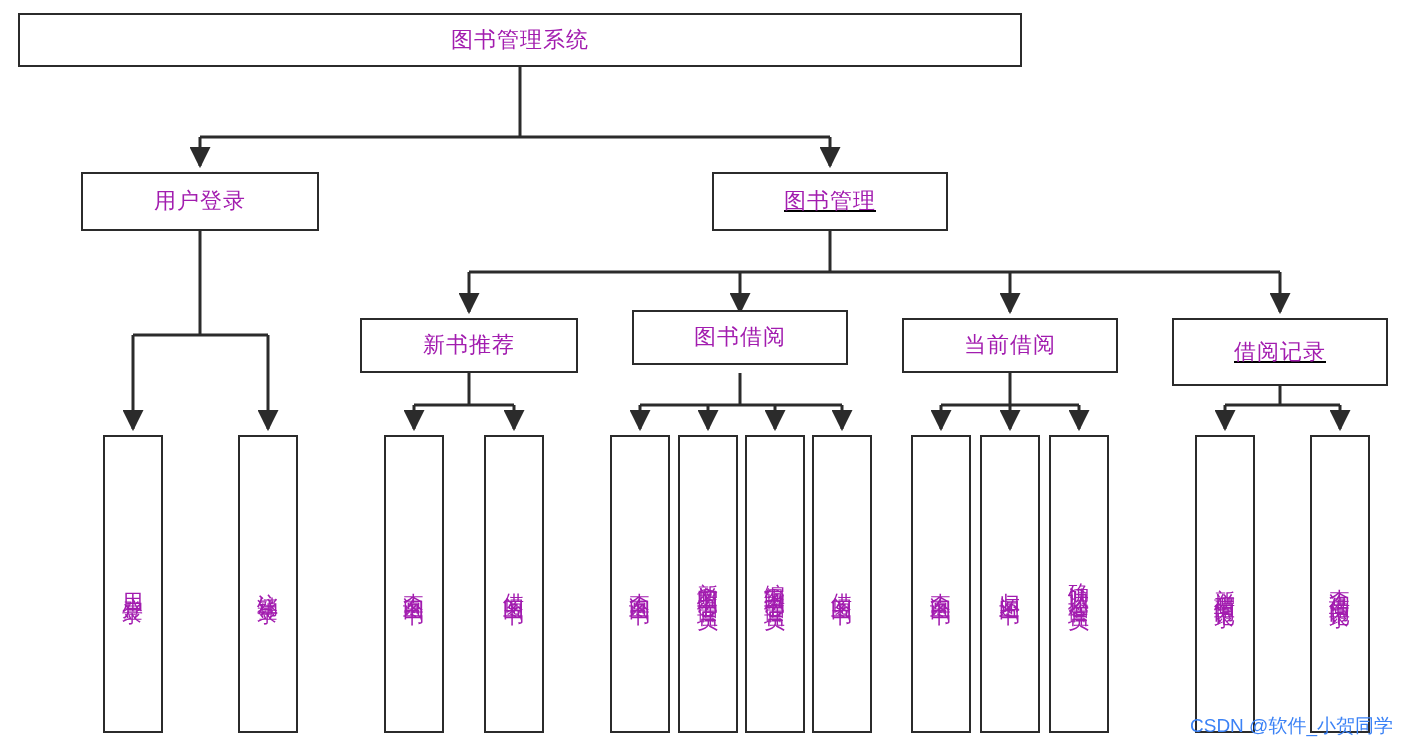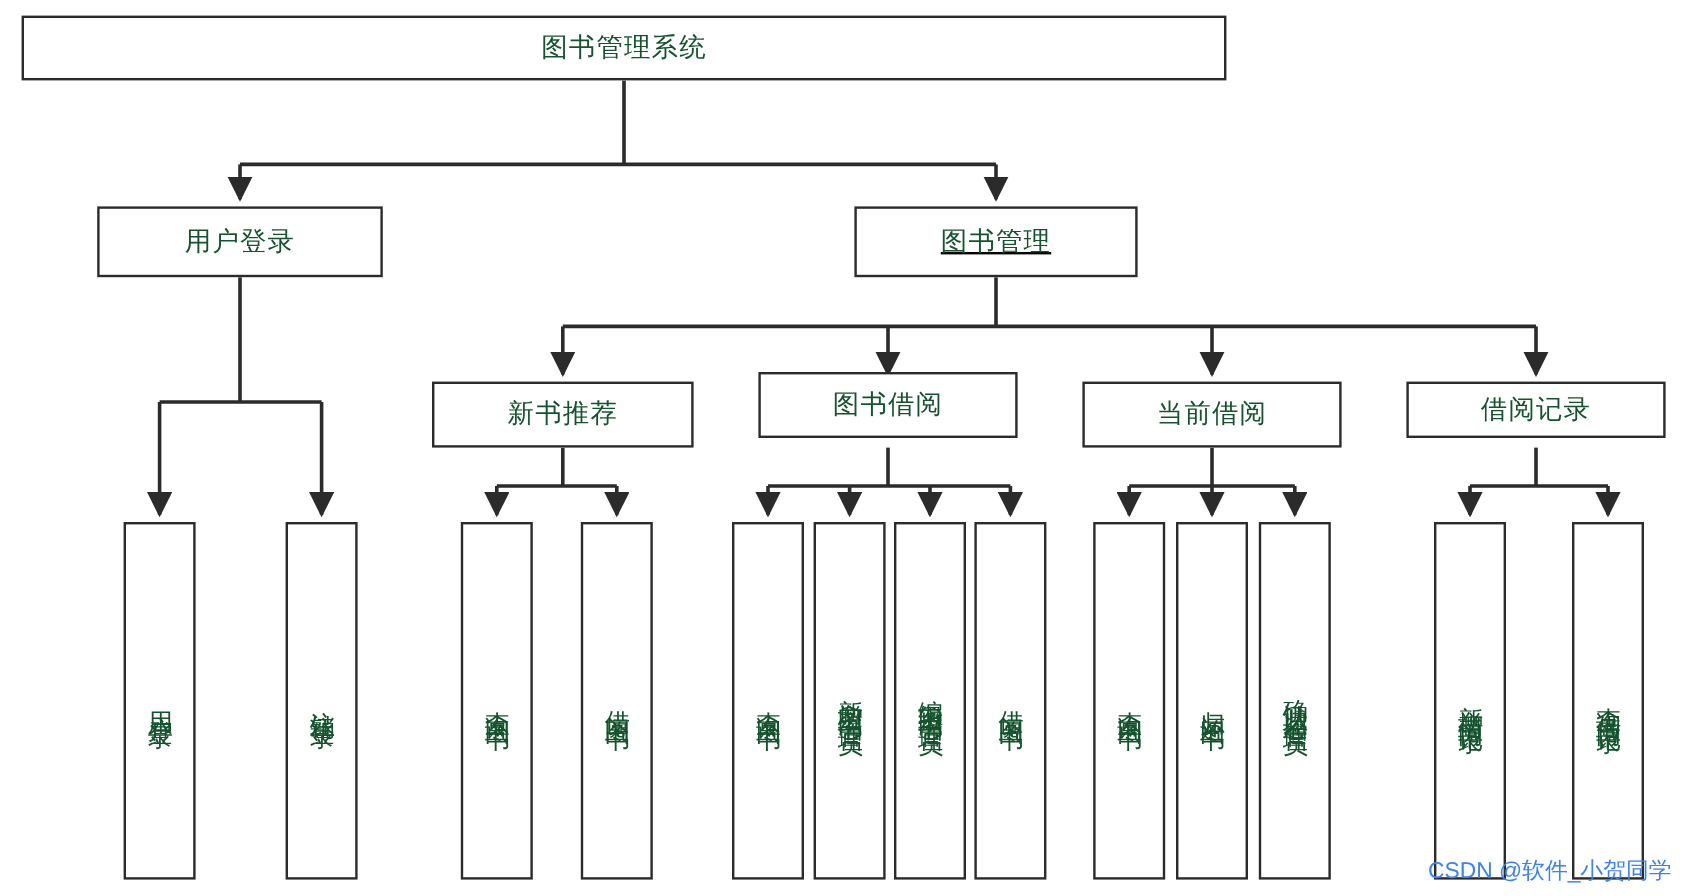--- a/index.html
+++ b/index.html
@@ -24,21 +24,21 @@
   .node-box {
     position: absolute;
     box-sizing: border-box;
     border: 2.5px solid #2b2b2b;
     background: #ffffff;
     display: flex;
     align-items: center;
     justify-content: center;
   }
   .node-label {
-    color: #14532d;
+    color: #a21caf;
     font-size: 22px;
     letter-spacing: 1px;
     white-space: nowrap;
     line-height: 1.1;
     text-align: right;
   }
   .node-box.leaf {
     align-items: center;
     justify-content: center;
     padding: 6px 0;
@@ -137,21 +137,21 @@
 
   <div class="node-box" style="left:360px; top:318px; width:218px; height:55px;">
     <span class="node-label">新书推荐</span>
   </div>
   <div class="node-box" style="left:632px; top:310px; width:216px; height:55px;">
     <span class="node-label">图书借阅</span>
   </div>
   <div class="node-box" style="left:902px; top:318px; width:216px; height:55px;">
     <span class="node-label">当前借阅</span>
   </div>
-  <div class="node-box" style="left:1172px; top:318px; width:216px; height:47px;">
+  <div class="node-box" style="left:1172px; top:318px; width:216px; height:68px;text-decoration:underline;">
     <span class="node-label">借阅记录</span>
   </div>
 
   <div class="node-box leaf" style="left:103px; top:435px; width:60px; height:298px;">
     <span class="node-label">用户登录</span>
   </div>
   <div class="node-box leaf" style="left:238px; top:435px; width:60px; height:298px;">
     <span class="node-label">注销登录</span>
   </div>
 

